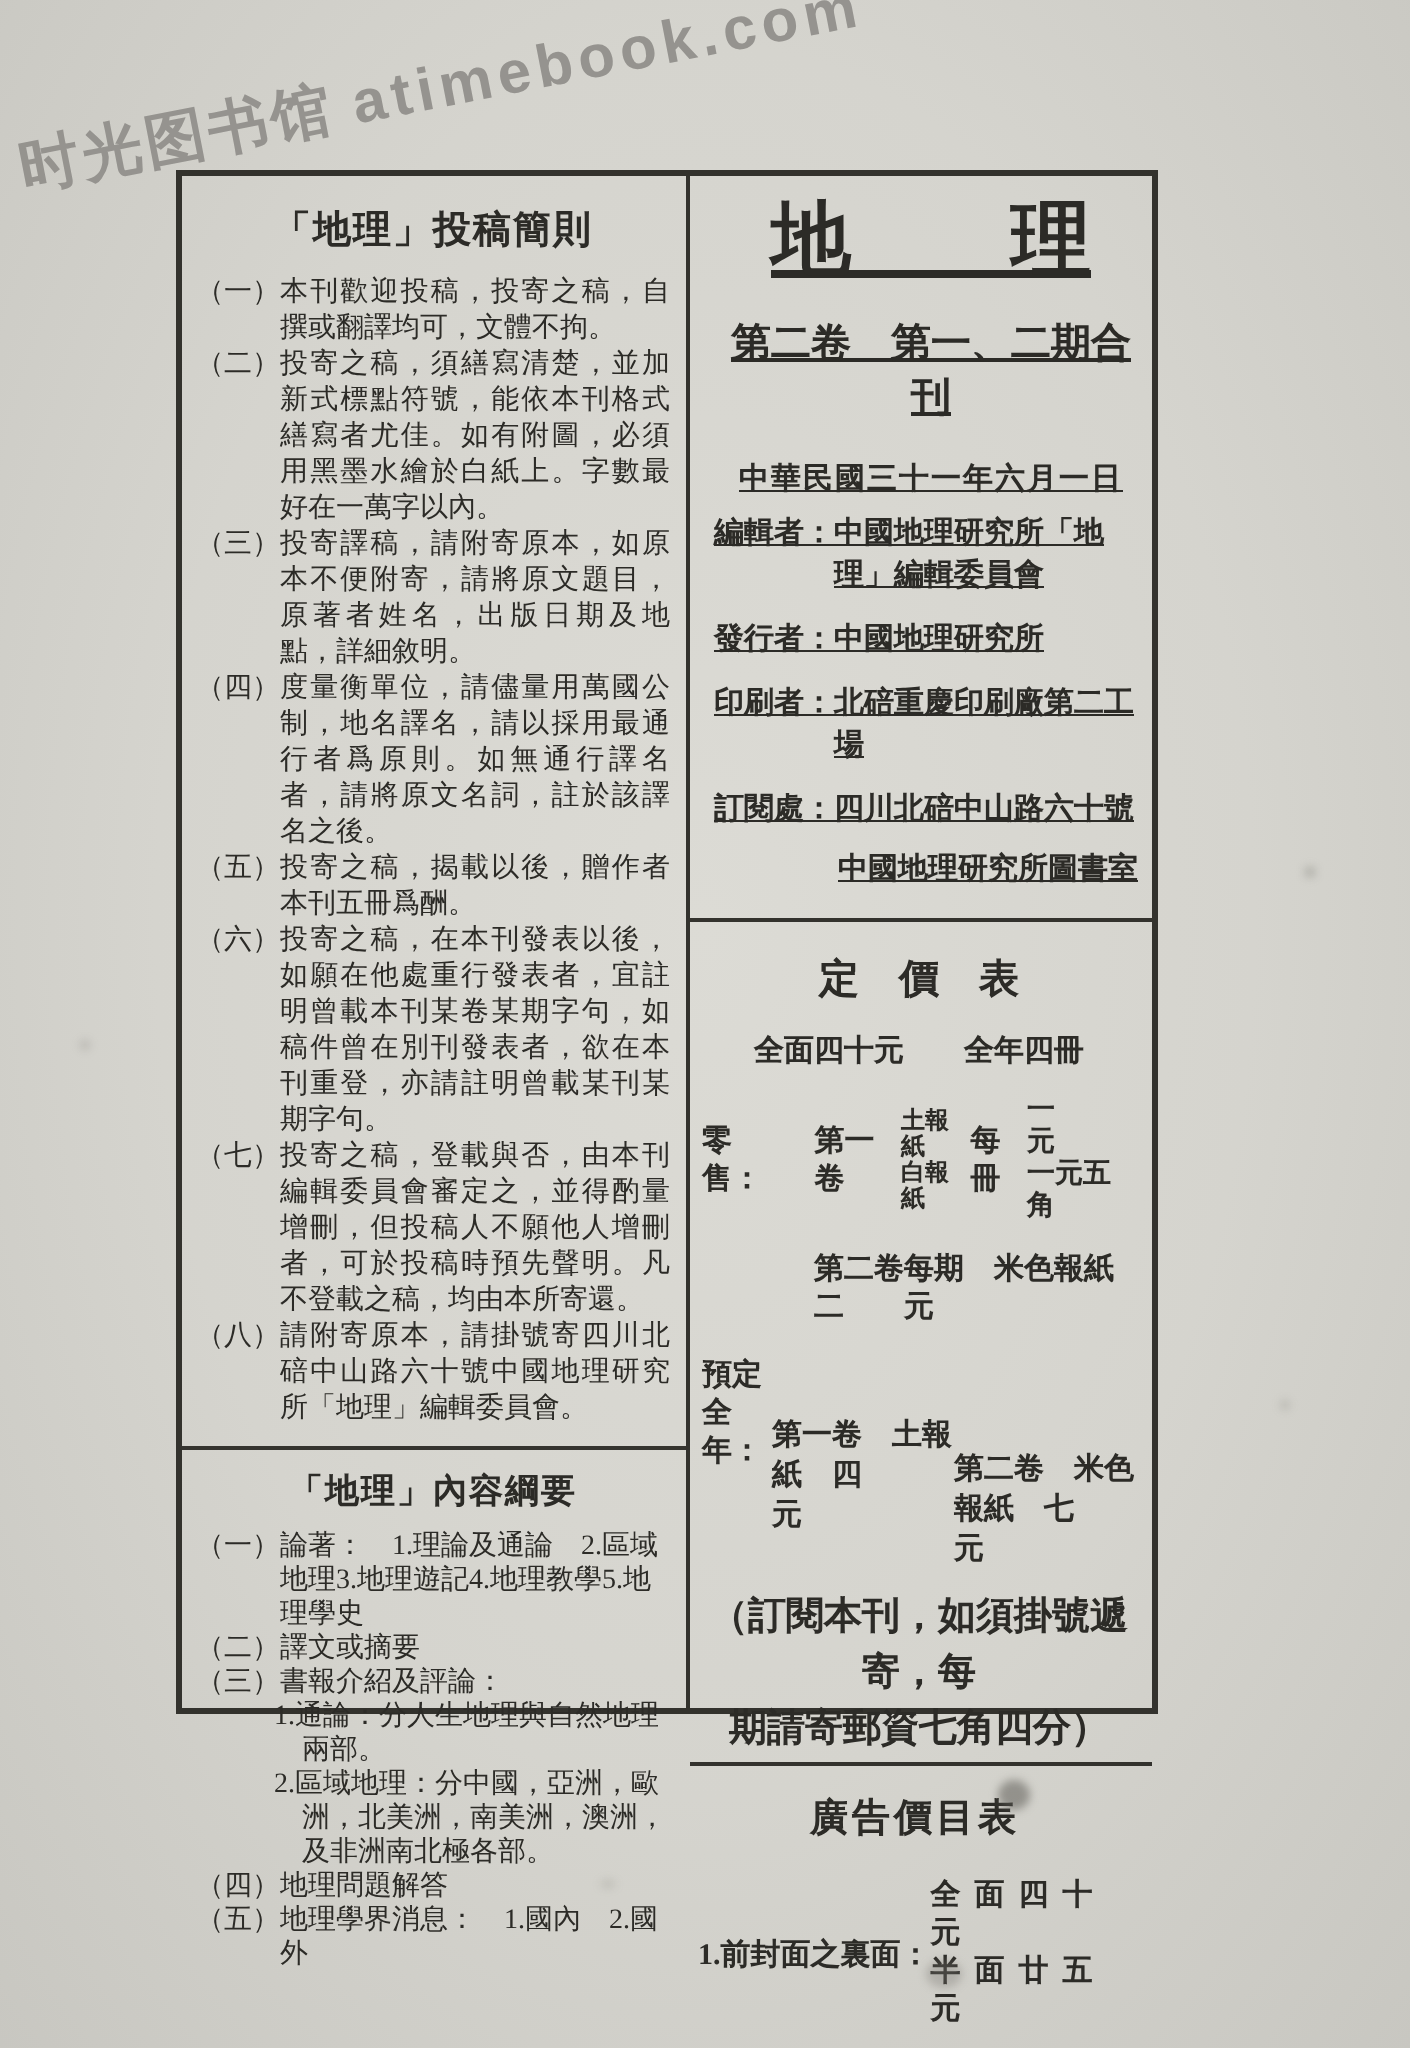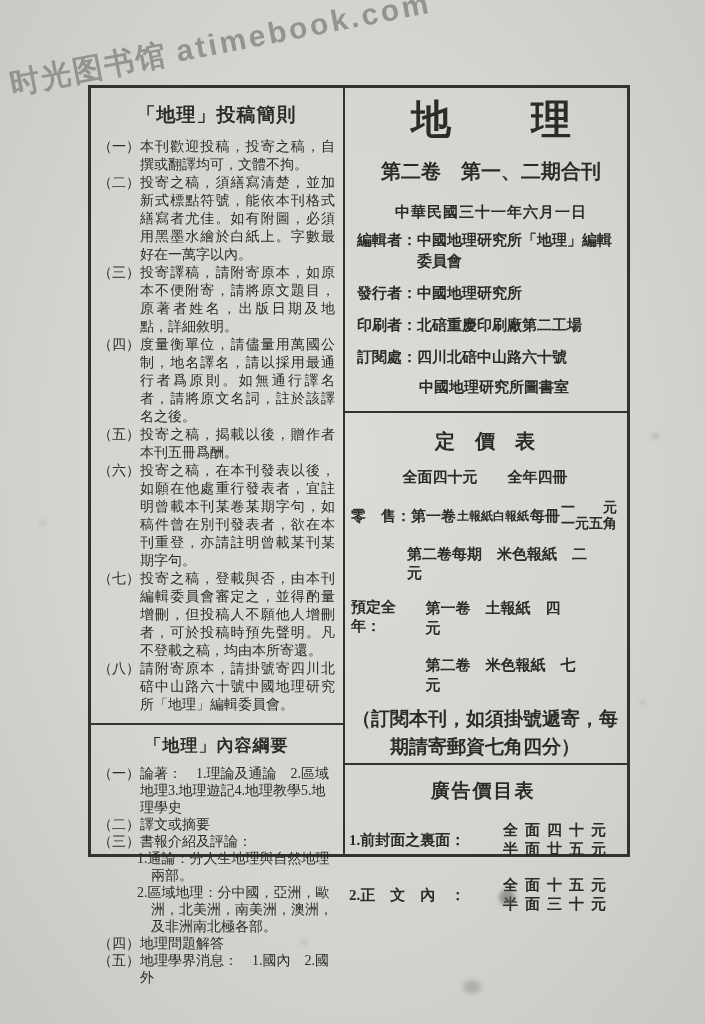--- a/index.html
+++ b/index.html
@@ -12,58 +12,58 @@
   
   .watermark{
     position:absolute;left:14px;top:64px;
     transform:rotate(-11deg);transform-origin:left bottom;
     white-space:nowrap;color:#8f8d89;font-size:30px;font-weight:bold;
     letter-spacing:2px;opacity:.9;
   }
   .watermark .en{font-family:"Liberation Sans","DejaVu Sans",sans-serif;font-weight:bold;letter-spacing:3px;}
   
   .frame{
-    position:absolute;left:88px;top:85px;width:542px;height:772px;
+    position:absolute;left:88px;top:85px;width:491px;height:772px;
     border:3px solid #33322d;box-sizing:border-box;display:flex;
     background:transparent;
   }
   .col-left{flex:0 0 254px;border-right:2px solid #33322d;padding:6px 8px 0 7px;box-sizing:border-box;}
   .col-right{flex:1;display:flex;flex-direction:column;box-sizing:border-box;}
   
   .lc-title{text-align:center;font-size:19px;font-weight:bold;letter-spacing:1px;margin:8px 0 10px;}
   .rule{display:flex;font-size:14px;line-height:18px;}
   .rule .lab{flex:0 0 39px;}
   .rule .txt{flex:1;text-align:justify;}
   .lc-divider{border:none;border-top:2px solid #35342f;margin:9px -8px 0 -7px;}
   .oc-title{text-align:center;font-size:17px;font-weight:bold;letter-spacing:1px;margin:9px 0 8px;}
   .oitem{display:flex;font-size:14px;line-height:17px;}
   .oitem .lab{flex:0 0 39px;}
   .oitem .txt{flex:1;}
   .osub{font-size:14px;line-height:17px;padding-left:53px;text-indent:-14px;}
   
-  .rc-head{padding:4px 2px 0 12px;}
+  .rc-head{padding:4px 2px 0 12px;text-decoration:underline;}
   .jtitle{text-align:center;font-size:40px;font-weight:bold;margin-top:6px;line-height:44px;}
   .issue{text-align:center;font-size:20px;font-weight:bold;margin-top:16px;}
   .jdate{text-align:center;font-size:15px;font-weight:bold;margin-top:18px;letter-spacing:1px;}
   .imprint{margin-top:8px;font-size:15px;font-weight:bold;}
   .imp-row{display:flex;margin-bottom:11px;line-height:21px;}
   .imp-row .lab{flex:0 0 auto;}
   .imp-row .txt{flex:1;}
   .imp-cont{padding-left:62px;margin:-2px 0 11px;line-height:21px;}
   .rc-divider{border:none;border-top:2px solid #33322d;margin:2px 0 0;}
   
   .price{padding:0 8px 0 6px;font-weight:bold;}
   .p-title{text-align:center;font-size:20px;margin-top:15px;}
   .p-sub{text-align:center;font-size:15px;margin-top:13px;}
   .retail{display:flex;align-items:center;font-size:15px;margin-top:13px;}
-  .stack-sm{display:flex;flex-direction:row;font-size:12px;line-height:13px;margin:0 1px;}
+  .stack-sm{display:flex;flex-direction:column;font-size:12px;line-height:13px;margin:0 1px;}
   .stack-pr{display:flex;flex-direction:column;font-size:14px;line-height:16px;margin-left:auto;margin-right:2px;}
   .p-row2{font-size:15px;margin-top:13px;padding-left:56px;}
   .annual{display:flex;font-size:15px;margin-top:15px;}
-  .annual .lines{display:flex;flex-direction:column;}
+  .annual .lines{display:flex;flex-direction:row;margin-top:30px;}
   .annual .lines span{line-height:20px;}
   .annual .lines span + span{margin-top:17px;}
   .p-note{text-align:center;font-size:19px;line-height:28px;margin-top:10px;}
   
   .ads{padding:0 10px 0 4px;font-weight:bold;}
   .ad-title{text-align:center;font-size:19px;margin-top:13px;letter-spacing:2px;}
   .ad-row{display:flex;align-items:center;font-size:15px;margin-top:17px;}
   .ad-row .lab{flex:0 0 auto;}
   .ad-prices{display:flex;flex-direction:column;margin-left:auto;margin-right:4px;line-height:19px;letter-spacing:7px;}
   

